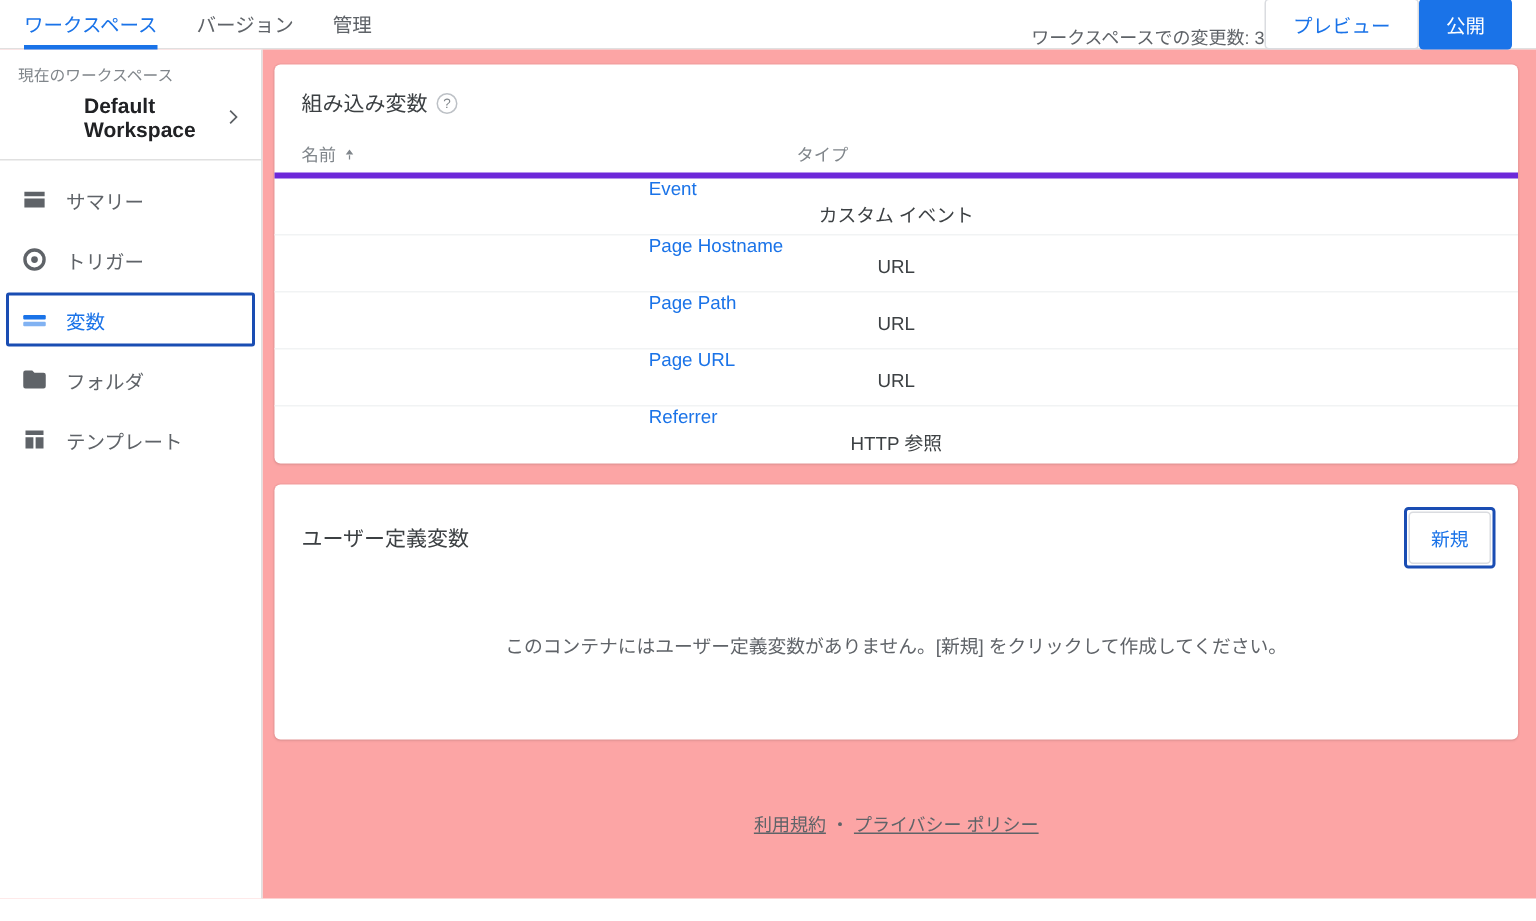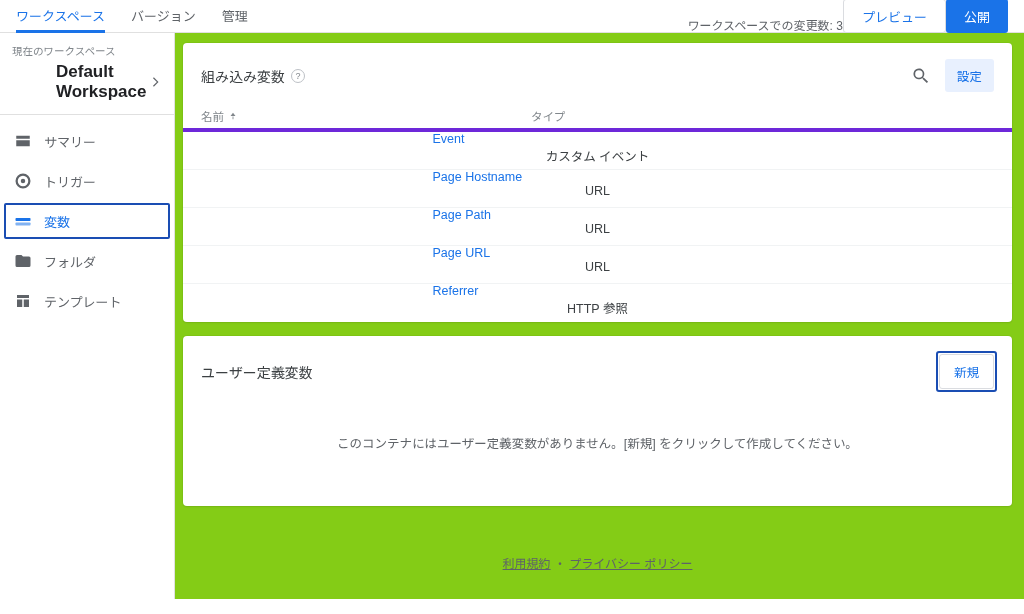--- a/index.html
+++ b/index.html
@@ -6,26 +6,26 @@
 body { background:#fff; color:#3c4043; font-size:13px; width:1024px; height:614px; overflow:hidden; }
 .topbar { display:flex; align-items:center; height:33px; padding:0 16px; border-bottom:1px solid #e0e0e0; }
 .top-tabs { display:flex; gap:26px; height:100%; }
 .top-tab { display:flex; align-items:center; height:100%; font-size:13px; color:#5f6368; cursor:pointer; border-bottom:3px solid transparent; position:relative; top:1px; }
 .top-tab.active { color:#1a73e8; border-bottom-color:#1a73e8; }
 .top-right { margin-left:auto; display:flex; align-items:flex-end; }
 .changes-text { font-size:12px; color:#5f6368; }
 .btn { height:34px; display:flex; align-items:center; justify-content:center; padding:0 18px; border-radius:3px; font-size:13px; cursor:pointer; }
 .btn-preview { color:#1a73e8; border:1px solid #dadce0; background:#fff; }
 .btn-publish { color:#fff; background:#1a73e8; }
-.content { display:flex; height:calc(614px - 48px); background:#84cc16; }
+.content { display:flex; height:calc(614px - 48px); background:#fca5a5; }
 .sidebar { width:175px; background:#fff; border-right:1px solid #e0e0e0; flex-shrink:0; display:flex; flex-direction:column; }
 .ws-box { padding:10px 12px 12px 12px; border-bottom:1px solid #e0e0e0; }
 .ws-box .cap { font-size:10.5px; color:#80868b; margin-bottom:4px; }
 .ws-row { display:flex; align-items:center; justify-content:space-between; }
-.ws-row .name { font-size:17px; font-weight:600; color:#202124;padding-left:44px; }
+.ws-row .name { font-size:14px; font-weight:600; color:#202124;padding-left:44px; }
 .side-nav { padding-top:6px; }
 .nav-item { display:flex; align-items:center; gap:12px; height:40px; padding:0 14px; color:#5f6368; font-size:13px; cursor:pointer; position:relative; }
 .nav-item .ic { width:18px; height:18px; display:flex; align-items:center; justify-content:center; color:#5f6368; }
 .nav-item.active { color:#1a73e8; }
 .nav-item.active .ic { color:#1a73e8; }
 .nav-item.highlight-box { }
 .nav-item.highlight-box::after { content:""; position:absolute; left:4px; right:4px; top:2px; bottom:2px; border:2px solid #1a4db3; border-radius:2px; pointer-events:none; }
 .nav-item.active::before { content:""; position:absolute; left:0; right:-18px; top:0; bottom:0; background:radial-gradient(circle at 100% 50%, rgba(26,115,232,0.22), rgba(26,115,232,0.08) 60%, rgba(26,115,232,0) 80%); z-index:-1; }
 .main { flex:1; padding:10px 12px 24px 8px; overflow:auto; }
 .card { background:#fff; border-radius:4px; box-shadow:0 0 0 1px rgba(0,0,0,0.03), 0 1px 2px rgba(0,0,0,0.08); margin-bottom:14px; }
@@ -132,28 +132,20 @@
   </div>
 
   <div class="main">
 
     <div class="card">
       <div class="card-head">
         <div class="card-title">
           <span>組み込み変数</span>
           <span class="help">?</span>
         </div>
-        <div class="card-actions">
-          <span class="search-ic">
-            <svg width="20" height="20" viewBox="0 0 24 24">
-                <path fill="currentColor" d="M15.5 14h-.8l-.3-.3a6.5 6.5 0 10-.7.7l.3.3v.8l5 5 1.5-1.5-5-5zM9.5 14a4.5 4.5 0 110-9 4.5 4.5 0 010 9z"></path>
-              </svg>
-          </span>
-          <div class="config-btn">設定</div>
-        </div>
       </div>
       <div class="tbl-head">
         <div class="col-name">
           <span>名前</span>
           <svg width="10" height="10" viewBox="0 0 24 24">
               <path fill="#80868b" d="M12 4l-6 8h12zM11 13h2v7h-2z"></path>
             </svg>
         </div>
         <div class="col-type">タイプ</div>
       </div>

